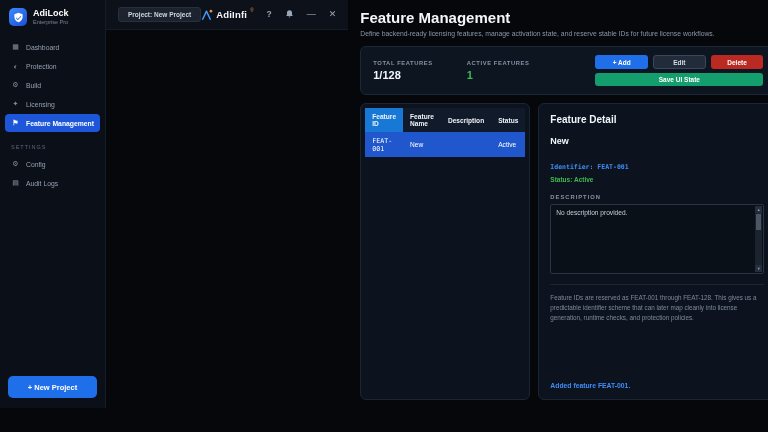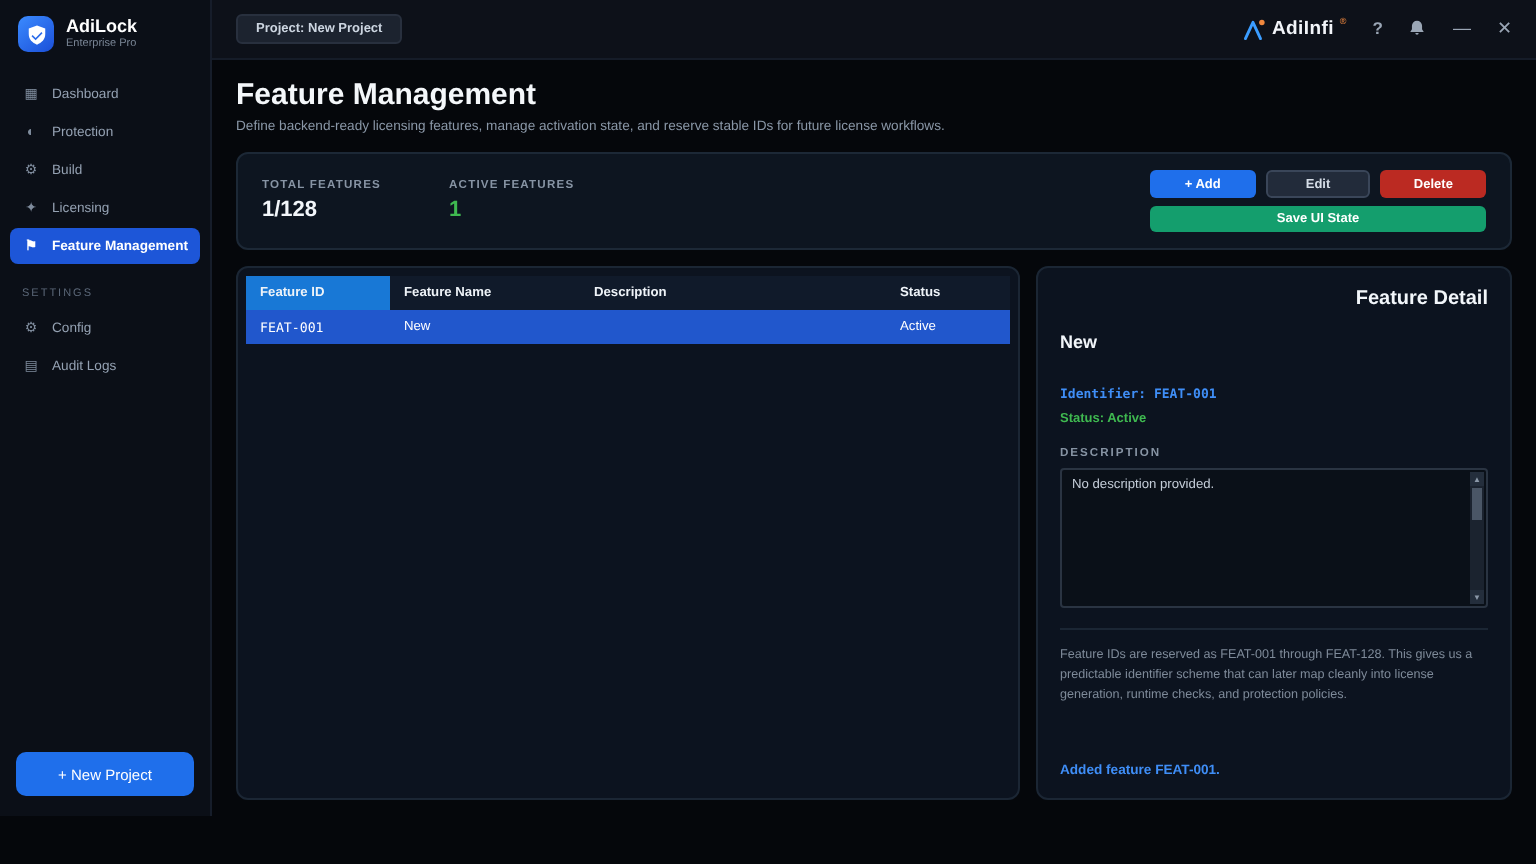--- a/index.html
+++ b/index.html
@@ -18,25 +18,25 @@
   .logo-sub { font-size:5.5px; color:#7a8696; margin-top:1px; }
   .nav { display:flex; flex-direction:column; gap:1px; padding:0 5px; }
   .nav-item { display:flex; align-items:center; gap:6px; height:18px; padding:0 6px;
               border-radius:4px; color:#94a1b2; font-size:6.8px; cursor:pointer; }
   .nav-item .nv-icon { font-size:7px; width:9px; text-align:center; color:#7f8c9d; }
   .nav-item.active { background:#1d56d8; color:#ffffff; font-weight:bold; }
   .nav-item.active .nv-icon { color:#ffffff; }
   .settings-label { font-size:5.5px; letter-spacing:1px; color:#5b6778; padding:12px 11px 5px; }
   .sidebar-spacer { flex:1; }
   .new-project-btn { margin:0 8px 10px; height:22px; border:none; border-radius:5px;
-                     background:#1f6feb; color:#ffffff; font-size:7.5px; font-weight:normal;
+                     background:#1f6feb; color:#ffffff; font-size:7.5px; font-weight:bold;
                      font-family:inherit; cursor:pointer;text-align:center; }
 
   
-  .main-col { flex:1; display:flex; flex-direction:column; min-width:0; }
+  .main-col { flex:1; display:flex; flex-direction:row; min-width:0; }
   .topbar { height:30px; flex-shrink:0; background:#0d1119; border-bottom:1px solid #151c28;
             display:flex; align-items:center; padding:0 12px; }
   .project-badge { background:#1c232f; border:1px solid #28303e; border-radius:3px;
                    padding:3px 9px; font-size:6.5px; font-weight:bold; color:#cdd6e1; cursor:pointer; }
   .topbar-right { margin-left:auto; display:flex; align-items:center; gap:13px; }
   .brand { display:flex; align-items:flex-start; gap:3px; }
   .brand-text { font-size:9.5px; font-weight:bold; color:#f2f5f9; letter-spacing:0.2px; }
   .brand-reg { font-size:4.5px; color:#f0883e; margin-top:-1px; }
   .tb-icon { color:#9aa6b5; font-size:8.5px; font-weight:bold; cursor:pointer; line-height:1; }
   .win-ctl { color:#9aa6b5; font-size:9px; cursor:pointer; line-height:1; }
@@ -67,21 +67,21 @@
   .table-panel { flex:1; padding:4px; overflow:hidden; }
   table { width:100%; border-collapse:collapse; font-size:6.6px; }
   th { text-align:left; padding:5px 7px; color:#eef3f8; font-weight:bold; background:#101a2a; }
   th.sorted { background:#1878d6; }
   td { padding:4.5px 7px; color:#ffffff; }
   tr.selected { background:#2157cc; cursor:pointer; }
   .mono { font-family:"DejaVu Sans Mono", monospace; }
 
   
   .detail-panel { width:238px; flex-shrink:0; padding:10px 11px; display:flex; flex-direction:column; }
-  .detail-title { font-size:10px; font-weight:bold; color:#f2f6fa;text-align:right; }
+  .detail-title { font-size:10px; font-weight:bold; color:#f2f6fa; }
   .detail-name { font-size:9px; font-weight:bold; color:#f2f6fa; margin-top:11px; }
   .detail-id { font-size:6.5px; margin-top:17px; font-family:"DejaVu Sans Mono", monospace; color:#3f8ef7; font-weight:bold; }
   .detail-status { font-size:6.5px; margin-top:5px; color:#3fb950; font-weight:bold; }
   .desc-label { font-size:5.8px; letter-spacing:1px; color:#8794a4; margin-top:11px; font-weight:bold; }
   .desc-box { position:relative; margin-top:4px; height:70px; background:#0a1018;
               border:1px solid #2a3442; border-radius:2px; padding:4px 12px 4px 5px;
               font-size:6.6px; color:#c4cdd8; cursor:text; }
   .desc-scrollbar { position:absolute; top:1px; right:1px; bottom:1px; width:7px; background:#1b232f; }
   .desc-thumb { position:absolute; top:1px; left:1px; width:5px; height:16px; background:#4a5666; }
   .desc-arrow { position:absolute; left:0; width:7px; height:7px; background:#242e3c; color:#8b98a8;

